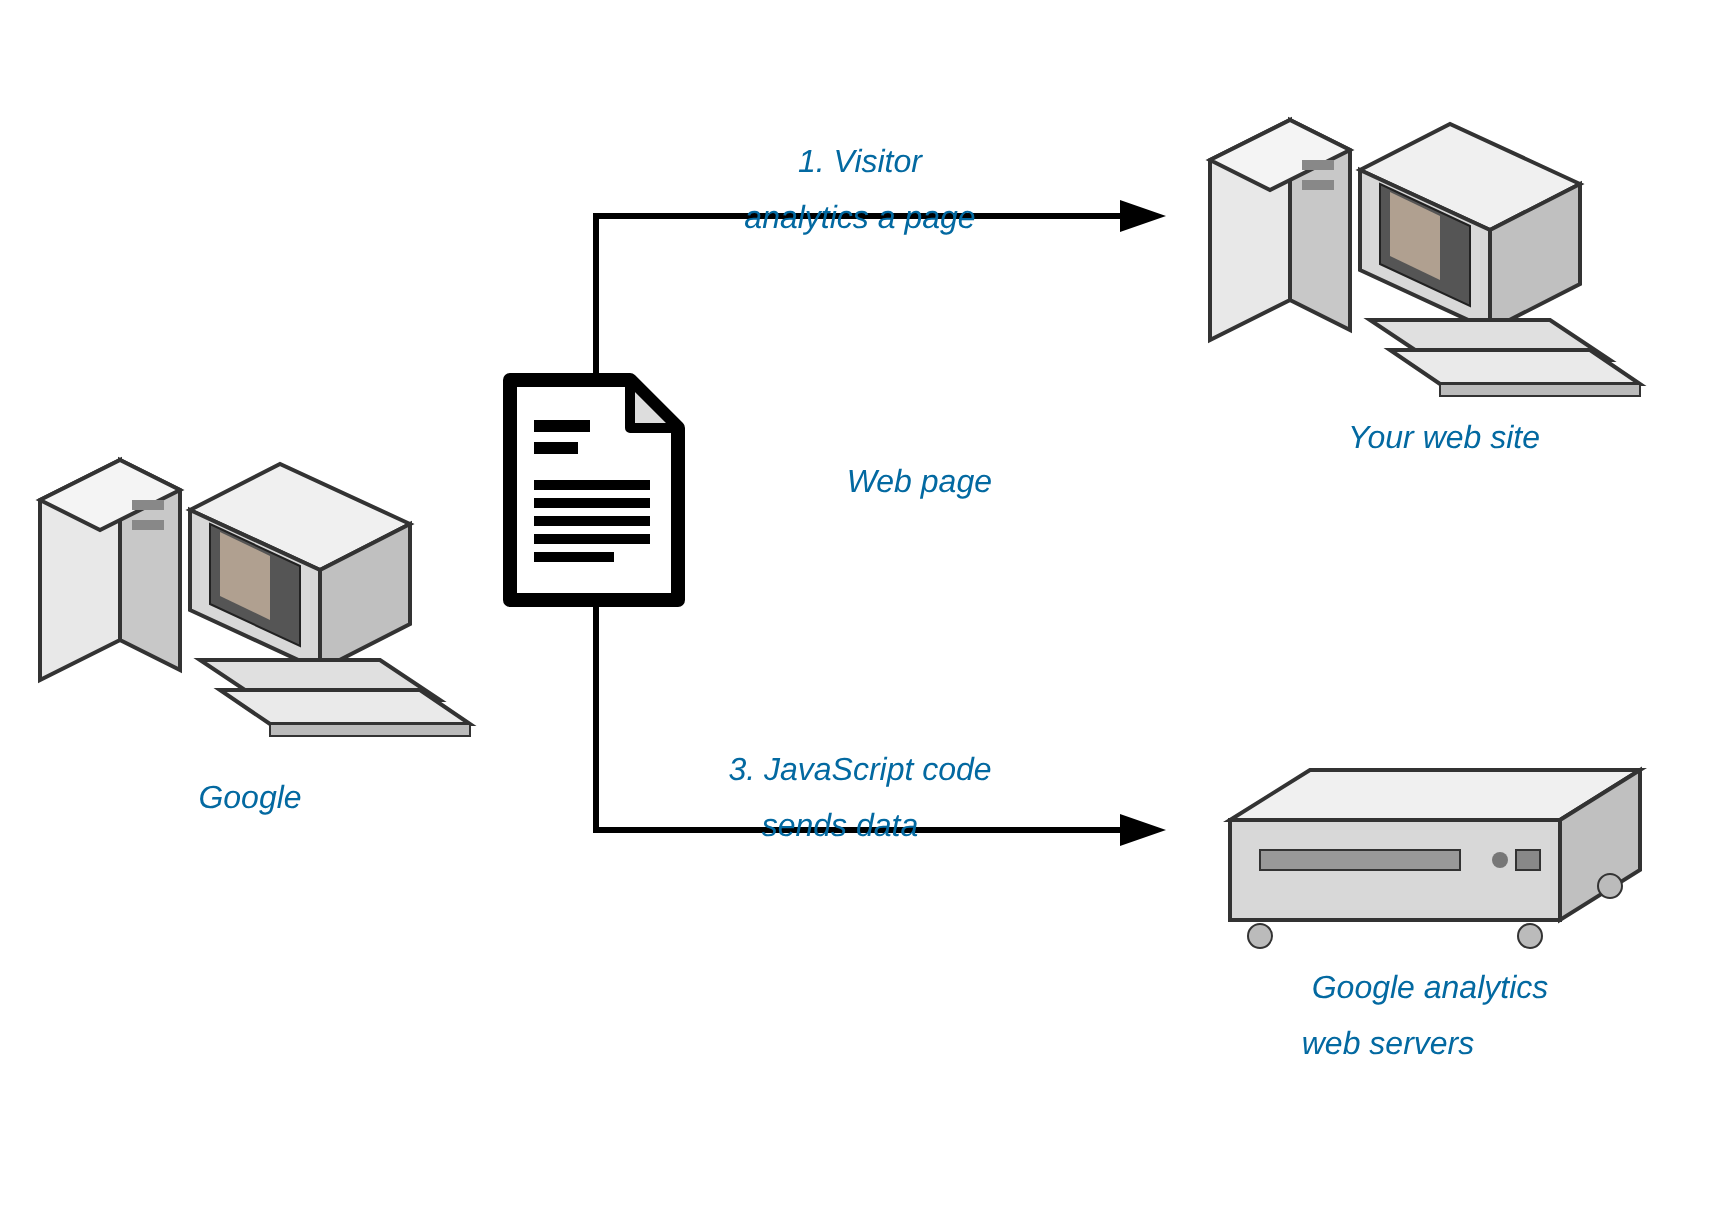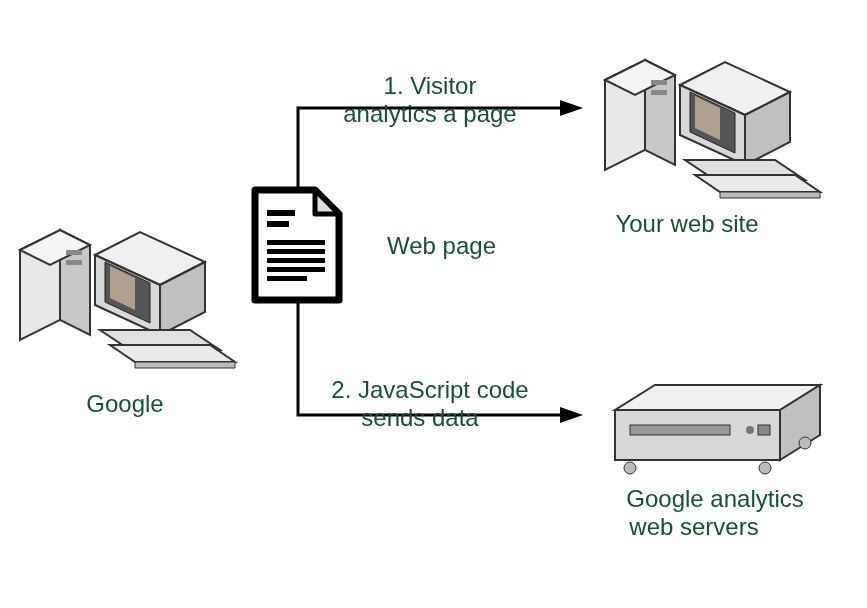--- a/index.html
+++ b/index.html
@@ -7,24 +7,25 @@
     padding: 0;
     width: 867px;
     height: 608px;
     background: #ffffff;
     font-family: Arial, Helvetica, sans-serif;
     position: relative;
     overflow: hidden;
   }
   .label {
     position: absolute;
-    font-size: 24px;
-    color: #14532d;
+    font-size: 16px;
+    color: #0369a1;
     text-align: center;
     line-height: 1.2;
+    font-style: italic;
   }
   .icon-wrap {
     position: absolute;
   }
   svg { display: block; }
 </style>
 </head>
 <body>
 
 <div class="icon-wrap" style="left:10px; top:190px;">
@@ -97,29 +98,29 @@
       <polygon points="95,72 140,93 140,133 95,112" fill="#555" stroke="#222" stroke-width="1"></polygon>
       <polygon points="100,76 125,88 125,120 100,108" fill="#b0a090"></polygon>
       <polygon points="90,140 180,140 210,160 120,160" fill="#e0e0e0" stroke="#333" stroke-width="2"></polygon>
     </g>
     <g>
       <polygon points="100,155 200,155 225,172 125,172" fill="#eaeaea" stroke="#333" stroke-width="2"></polygon>
       <polygon points="125,172 225,172 225,178 125,178" fill="#bbb" stroke="#333" stroke-width="1"></polygon>
     </g>
   </svg>
 </div>
-<div class="label" style="left:587px; top:210px; width:200px;">Your web site</div>
+<div class="label" style="left:622px; top:210px; width:200px;">Your web site</div>
 
 <div class="icon-wrap" style="left:295px; top:300px;">
   <svg width="290" height="140" viewBox="0 0 290 140">
     <path d="M3,0 L3,115 L265,115" fill="none" stroke="#000" stroke-width="3"></path>
     <polygon points="265,107 288,115 265,123" fill="#000"></polygon>
   </svg>
 </div>
-<div class="label" style="left:300px; top:376px; width:260px;">2. JavaScript code</div>
+<div class="label" style="left:300px; top:376px; width:260px;">3. JavaScript code</div>
 <div class="label" style="left:320px; top:404px; width:200px;">sends data</div>
 
 <div class="icon-wrap" style="left:590px; top:370px;">
   <svg width="260" height="130" viewBox="0 0 260 130">
 
     <polygon points="25,40 190,40 230,15 65,15" fill="#f0f0f0" stroke="#333" stroke-width="2"></polygon>
 
     <polygon points="25,40 190,40 190,90 25,90" fill="#d8d8d8" stroke="#333" stroke-width="2"></polygon>
 
     <polygon points="190,40 230,15 230,65 190,90" fill="#c0c0c0" stroke="#333" stroke-width="2"></polygon>

